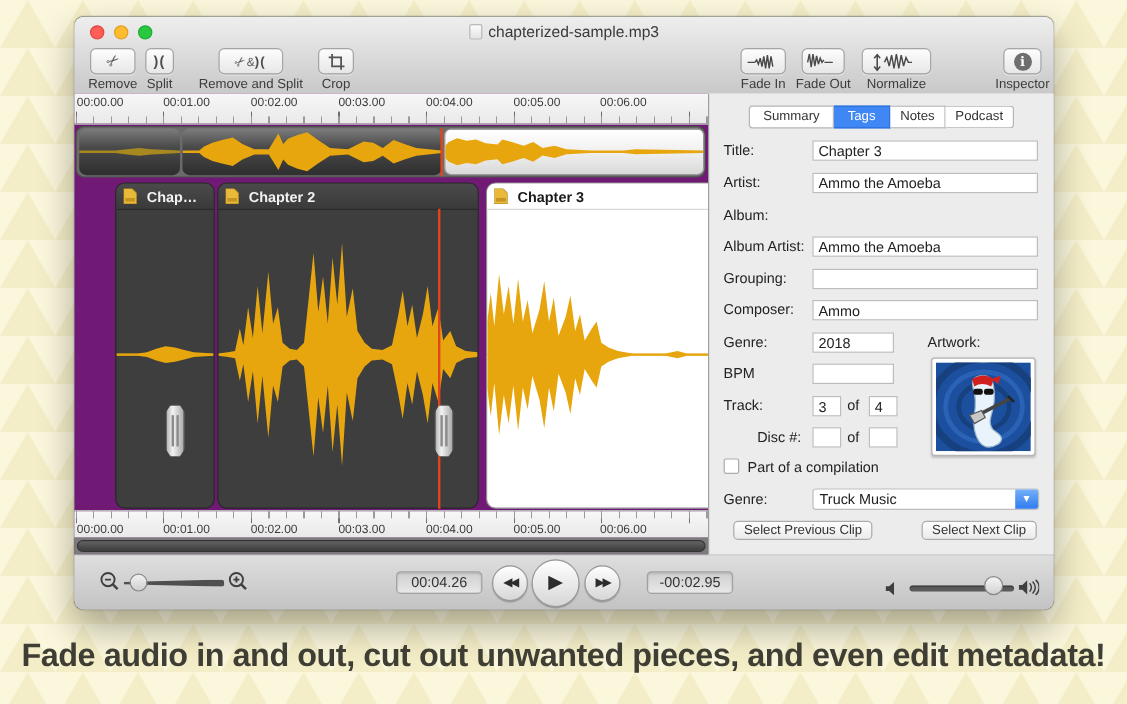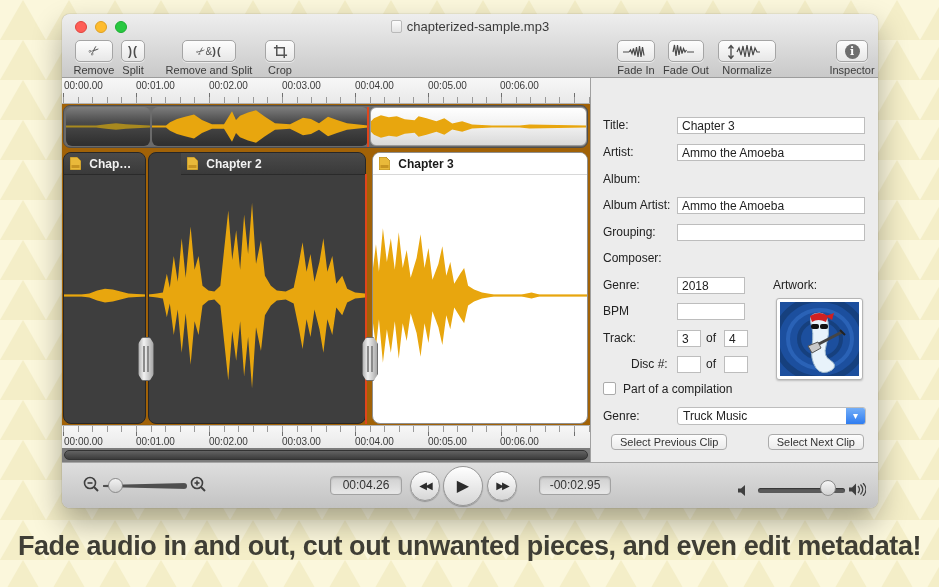--- a/index.html
+++ b/index.html
@@ -29,42 +29,42 @@
           background:linear-gradient(#fdfdfd,#e7e7e7); border:1px solid #a5a5a5; border-radius:5px;
           box-shadow:0 1px 0 rgba(255,255,255,.55); color:#555; font-size:12px; }
   .tlabel { display:block; margin-top:2px; font-size:11px; color:#3c3c3c; }
   .scis { display:inline-block; transform:rotate(-40deg); font-size:13px; }
   .splitg { font-weight:bold; letter-spacing:1px; color:#4c4c4c; }
   .insp-circle { display:inline-block; width:15px; height:15px; margin-top:3px; border-radius:50%;
                  background:#6e6e6e; color:#fff; font-family:"DejaVu Serif",serif; font-weight:bold;
                  font-size:11px; line-height:15px; }
 
   
-  .wave-region { position:absolute; left:0; top:64px; width:528px; height:384px; background:#a16207; }
+  .wave-region { position:absolute; left:0; top:64px; width:528px; height:384px; background:#701a75; }
 
   .ruler { position:absolute; left:0; width:528px; background:linear-gradient(#f7f7f7,#e9e9e9); }
   .ruler-top { top:0; height:26px; border-bottom:1px solid #b3b3b3; }
   .ruler-bottom { top:347px; height:23px; border-top:1px solid #b3b3b3; }
   .ruler .lbl { position:absolute; font-size:10px; color:#3a3a3a; }
   .ruler-top .lbl { top:2px; }
   .ruler-bottom .lbl { bottom:1px; }
   .minor-ticks, .major-ticks { position:absolute; left:1px; right:0; }
   .minor-ticks { height:6px; background:repeating-linear-gradient(90deg,#9a9a9a 0 1px,transparent 1px 14.6px); }
   .major-ticks { height:10px; background:repeating-linear-gradient(90deg,#6f6f6f 0 1px,transparent 1px 73px); }
   .ruler-top .minor-ticks, .ruler-top .major-ticks { bottom:0; }
   .ruler-bottom .minor-ticks, .ruler-bottom .major-ticks { top:0; }
 
   .overview { position:absolute; left:1px; top:27px; width:525px; height:43px;
               background:#6b6b6b; border:1px solid #4e4e4e; border-radius:7px; }
   .ov-seg { position:absolute; top:1px; height:39px; border-radius:6px; overflow:hidden; }
   .ov-dark { background:linear-gradient(180deg,#7d7d7d,#4a4a4a 40%,#303030 95%); }
   .ov-lite { background:linear-gradient(180deg,#ffffff,#eeeeee 55%,#d9d9d9); border:1px solid #9a9a9a; }
   .ov-seg svg { position:absolute; left:0; top:0; width:100%; height:100%; }
 
-  .clip { position:absolute; top:74px; height:272px; border-radius:8px; overflow:hidden; }
+  .clip { position:absolute; top:74px; height:272px; border-radius:8px; overflow:hidden;margin-left:33px; }
   .clip-dark { background:#3e3e3e; border:1px solid #272727; }
   .clip-lite { background:#ffffff; border:1px solid #8f8f8f; }
   .clip-head { height:22px; line-height:22px; font-size:12px; font-weight:bold; padding-left:6px;
                white-space:nowrap; overflow:hidden; }
   .clip-dark .clip-head { color:#f2f2f2; background:linear-gradient(#4a4a4a,#3a3a3a); border-bottom:1px solid #2a2a2a; }
   .clip-lite .clip-head { color:#1a1a1a; background:#fff; border-bottom:1px solid #d8d8d8; }
   .file-ico { display:inline-block; vertical-align:-2px; margin-right:5px; }
   .clip-body { position:absolute; left:0; top:23px; right:0; bottom:0; }
   .clip-body svg { position:absolute; left:0; top:0; width:100%; height:100%; }
 
@@ -254,21 +254,21 @@
         <span>Chap…</span>
       </div>
       <div class="clip-body">
         <svg viewBox="0 0 83 250" preserveAspectRatio="none">
             <line x1="0" y1="121" x2="83" y2="121" stroke="#e8a60e" stroke-width="1.4"></line>
             <polygon fill="#e8a60e" points="0,120 18,120 26,119 34,116 42,114 50,115 58,117 66,119 83,120 83,122 66,123 58,125 50,127 42,128 34,126 26,123 18,122 0,122"></polygon>
           </svg>
       </div>
     </div>
 
-    <div class="clip clip-dark" style="left:86px;width:218px;padding-left:32px;">
+    <div class="clip clip-dark" style="left:86px;width:218px;">
       <div class="clip-head">
         <svg class="file-ico" width="11" height="13" viewBox="0 0 11 13">
             <path d="M0 0 h7 l4 4 v9 h-11 z" fill="#e9b93a" stroke="#a8801d" stroke-width="0.8"></path>
             <rect x="1.5" y="8" width="8" height="3" fill="#c79422"></rect>
           </svg>
         <span>Chapter 2</span>
       </div>
       <div class="clip-body">
         <svg viewBox="0 0 218 250" preserveAspectRatio="none">
             <line x1="0" y1="121" x2="218" y2="121" stroke="#e8a60e" stroke-width="1.4"></line>
@@ -316,36 +316,43 @@
       <div class="major-ticks"></div>
       <div class="minor-ticks"></div>
     </div>
 
     <div class="hscroll">
         <div class="hthumb"></div>
       </div>
   </div>
 
   <div class="panel">
+    <div class="tabs">
+      <span class="tab" style="width:71px;">Summary</span>
+      <span class="tab sel" style="width:47px;">Tags</span>
+      <span class="tab" style="width:46px;">Notes</span>
+      <span class="tab" style="width:57px;">Podcast</span>
+    </div>
 
     <span class="frow-label" style="top:40px;">Title:</span>
     <input class="tfield" style="top: 39px;" value="Chapter 3">
 
     <span class="frow-label" style="top:67px;">Artist:</span>
     <input class="tfield" style="top: 66px;" value="Ammo the Amoeba">
 
     <span class="frow-label" style="top:94px;">Album:</span>
 
     <span class="frow-label" style="top:120px;">Album Artist:</span>
     <input class="tfield" style="top: 119px;" value="Ammo the Amoeba">
 
     <span class="frow-label" style="top:147px;">Grouping:</span>
     <input class="tfield" style="top: 146px;" value="">
 
     <span class="frow-label" style="top:173px;">Composer:</span>
+    <input class="tfield" style="top: 172px;" value="Ammo">
 
     <span class="frow-label" style="top:200px;">Genre:</span>
     <input class="tfield small" style="top: 199px;" value="2018">
     <span class="frow-label" style="left:182px;top:200px;">Artwork:</span>
 
     <span class="frow-label" style="top:226px;">BPM</span>
     <input class="tfield small" style="top: 225px;" value="">
 
     <span class="frow-label" style="top:253px;">Track:</span>
     <input class="tfield tiny" style="top: 252px;" value="3">

